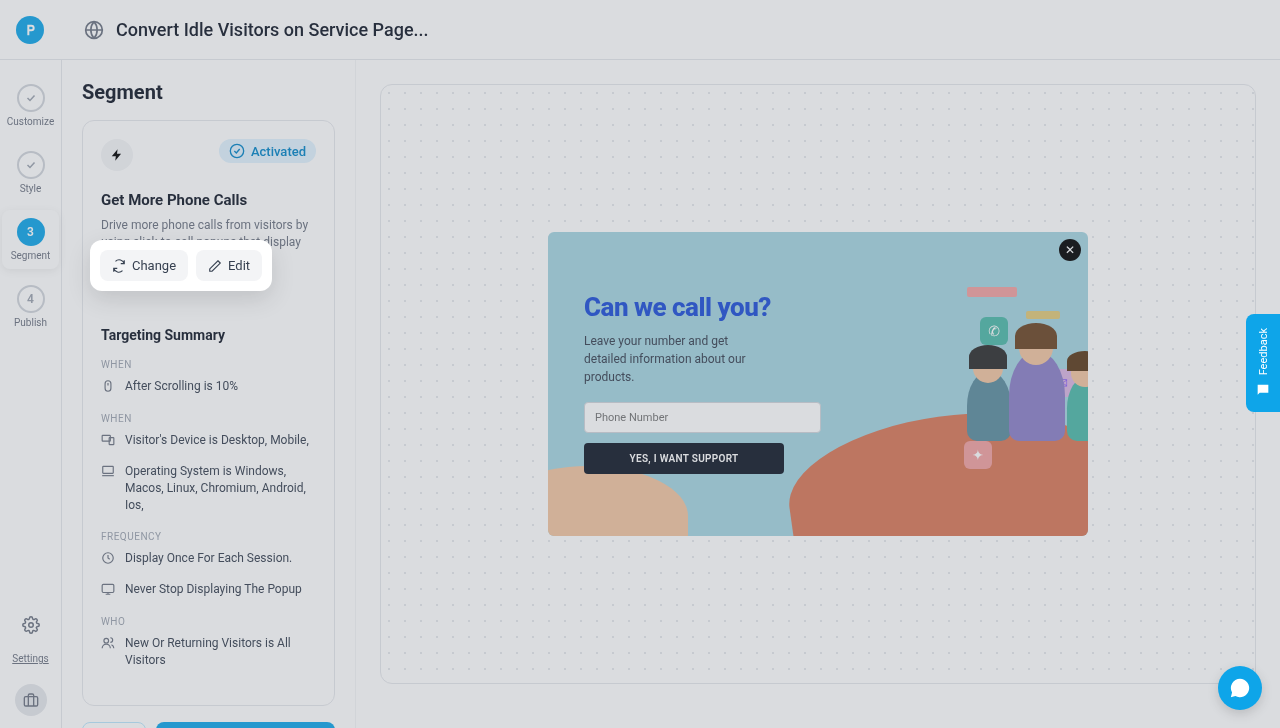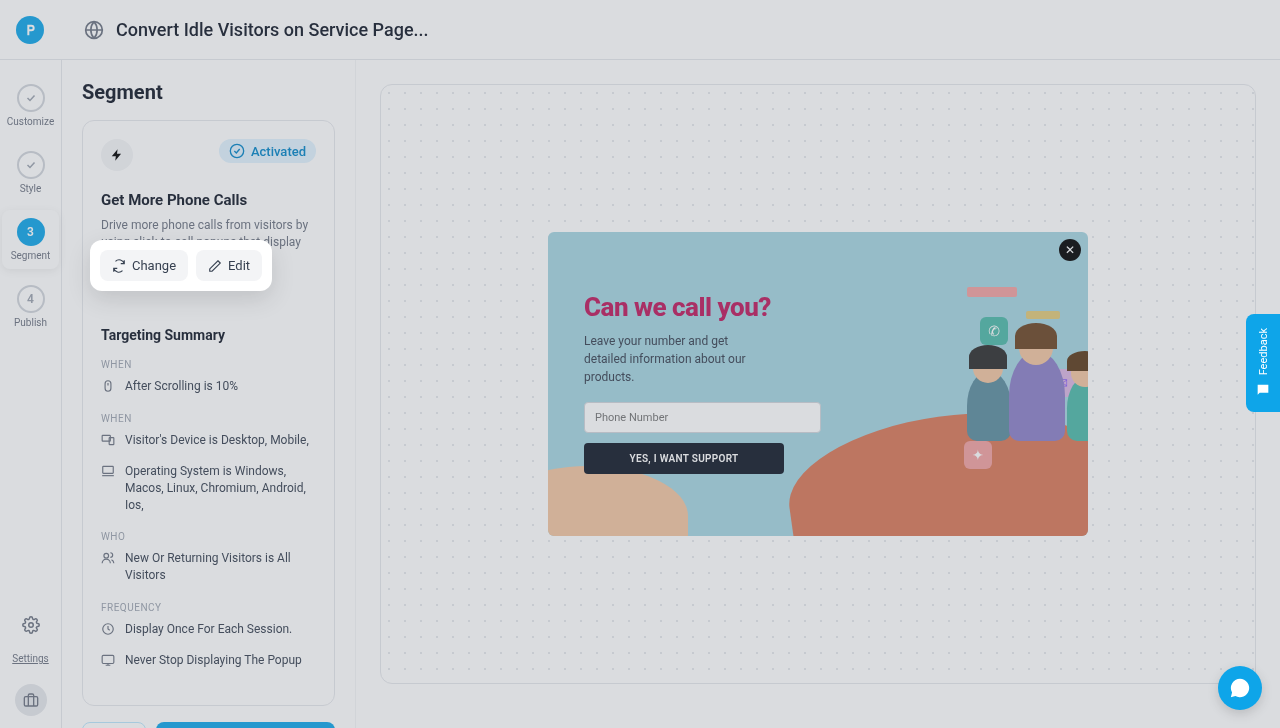--- a/index.html
+++ b/index.html
@@ -42,21 +42,21 @@
 .footer-buttons { display: flex; gap: 10px; margin-top: 16px; }
 .btn-back { flex: 0 0 64px; border: 1px solid #bae6fd; color: #0284c7; background: #fff; border-radius: 8px; padding: 10px; font-size: 13px; cursor: pointer; }
 .btn-next { flex: 1; background: #0ea5e9; color: #fff; border: none; border-radius: 8px; padding: 10px; font-size: 13px; font-weight: 500; cursor: pointer; }
 
 .preview-area { position: absolute; left: 356px; top: 60px; right: 0; bottom: 0; padding: 24px; }
 .preview-frame { width: 100%; height: calc(100% - 20px); border: 1px solid #e5e7eb; border-radius: 12px; background-image: radial-gradient(circle, #e5e7eb 1px, transparent 1px); background-size: 16px 16px; display: flex; align-items: center; justify-content: center; position: relative; }
 
 .popup { width: 540px; height: 304px; background: #a5d4e0; border-radius: 6px; position: relative; overflow: hidden; display: flex; }
 .popup-close { position: absolute; top: 7px; right: 7px; width: 22px; height: 22px; border-radius: 50%; background: #000; color: #fff; display: flex; align-items: center; justify-content: center; cursor: pointer; font-size: 12px; }
 .popup-left { width: 50%; padding: 60px 24px 0 36px; z-index: 2; }
-.popup-title { font-size: 26px; font-weight: 800; color: #be185d; margin-bottom: 10px; letter-spacing: -0.5px; }
+.popup-title { font-size: 26px; font-weight: 800; color: #1d4ed8; margin-bottom: 10px; letter-spacing: -0.5px; }
 .popup-subtitle { font-size: 12px; color: #374151; line-height: 1.5; margin-bottom: 16px; max-width: 180px; }
 .popup-input { width: 237px; border: 1px solid #d1d5db; border-radius: 4px; padding: 8px 10px; font-size: 11px; background: #fff; margin-bottom: 10px; }
 .popup-btn { width: 200px; background: #111827; color: #fff; border: none; border-radius: 4px; padding: 10px; font-size: 10px; font-weight: 600; letter-spacing: 0.3px; cursor: pointer; }
 .popup-right { width: 50%; position: relative; }
 
 
 .hill-orange { position: absolute; bottom: -20px; right: -20px; width: 320px; height: 140px; background: #d97757; border-radius: 50% 50% 0 0; transform: rotate(-8deg); }
 .hill-pale { position: absolute; bottom: -30px; left: -60px; width: 200px; height: 100px; background: #f2c5a0; border-radius: 50% 50% 0 0; }
 .people { position: absolute; left: 55%; top: 36%; width: 170px; height: 130px; }
 .person { position: absolute; border-radius: 50% 50% 10px 10px; }
@@ -187,45 +187,45 @@
       <div class="summary-row">
         <svg viewBox="0 0 24 24" fill="none" stroke="currentColor" stroke-width="2">
             <rect x="3" y="4" width="18" height="12" rx="1"></rect>
             <path d="M2 20h20"></path>
           </svg>
         <span>Operating System is Windows, Macos, Linux, Chromium, Android, Ios,</span>
       </div>
     </div>
 
     <div class="section-block">
+      <div class="section-label">FREQUENCY</div>
+      <div class="summary-row">
+        <svg viewBox="0 0 24 24" fill="none" stroke="currentColor" stroke-width="2">
+            <circle cx="12" cy="12" r="9"></circle>
+            <path d="M12 7v5l3 2"></path>
+          </svg>
+        <span>Display Once For Each Session.</span>
+      </div>
+      <div class="summary-row">
+        <svg viewBox="0 0 24 24" fill="none" stroke="currentColor" stroke-width="2">
+            <rect x="2" y="4" width="20" height="14" rx="2"></rect>
+            <path d="M8 21h8M12 18v3"></path>
+          </svg>
+        <span>Never Stop Displaying The Popup</span>
+      </div>
+    </div>
+
+    <div class="section-block">
       <div class="section-label">WHO</div>
       <div class="summary-row">
         <svg viewBox="0 0 24 24" fill="none" stroke="currentColor" stroke-width="2">
             <circle cx="9" cy="8" r="4"></circle>
             <path d="M2 21a7 7 0 0114 0M16 3a4 4 0 010 8M22 21a7 7 0 00-4-6"></path>
           </svg>
         <span>New Or Returning Visitors is All Visitors</span>
-      </div>
-    </div>
-
-    <div class="section-block">
-      <div class="section-label">FREQUENCY</div>
-      <div class="summary-row">
-        <svg viewBox="0 0 24 24" fill="none" stroke="currentColor" stroke-width="2">
-            <circle cx="12" cy="12" r="9"></circle>
-            <path d="M12 7v5l3 2"></path>
-          </svg>
-        <span>Display Once For Each Session.</span>
-      </div>
-      <div class="summary-row">
-        <svg viewBox="0 0 24 24" fill="none" stroke="currentColor" stroke-width="2">
-            <rect x="2" y="4" width="20" height="14" rx="2"></rect>
-            <path d="M8 21h8M12 18v3"></path>
-          </svg>
-        <span>Never Stop Displaying The Popup</span>
       </div>
     </div>
   </div>
   <div class="footer-buttons">
     <button class="btn-back">Back</button>
     <button class="btn-next">Next to Publish</button>
   </div>
 </div>
 
 <div class="action-popover">

